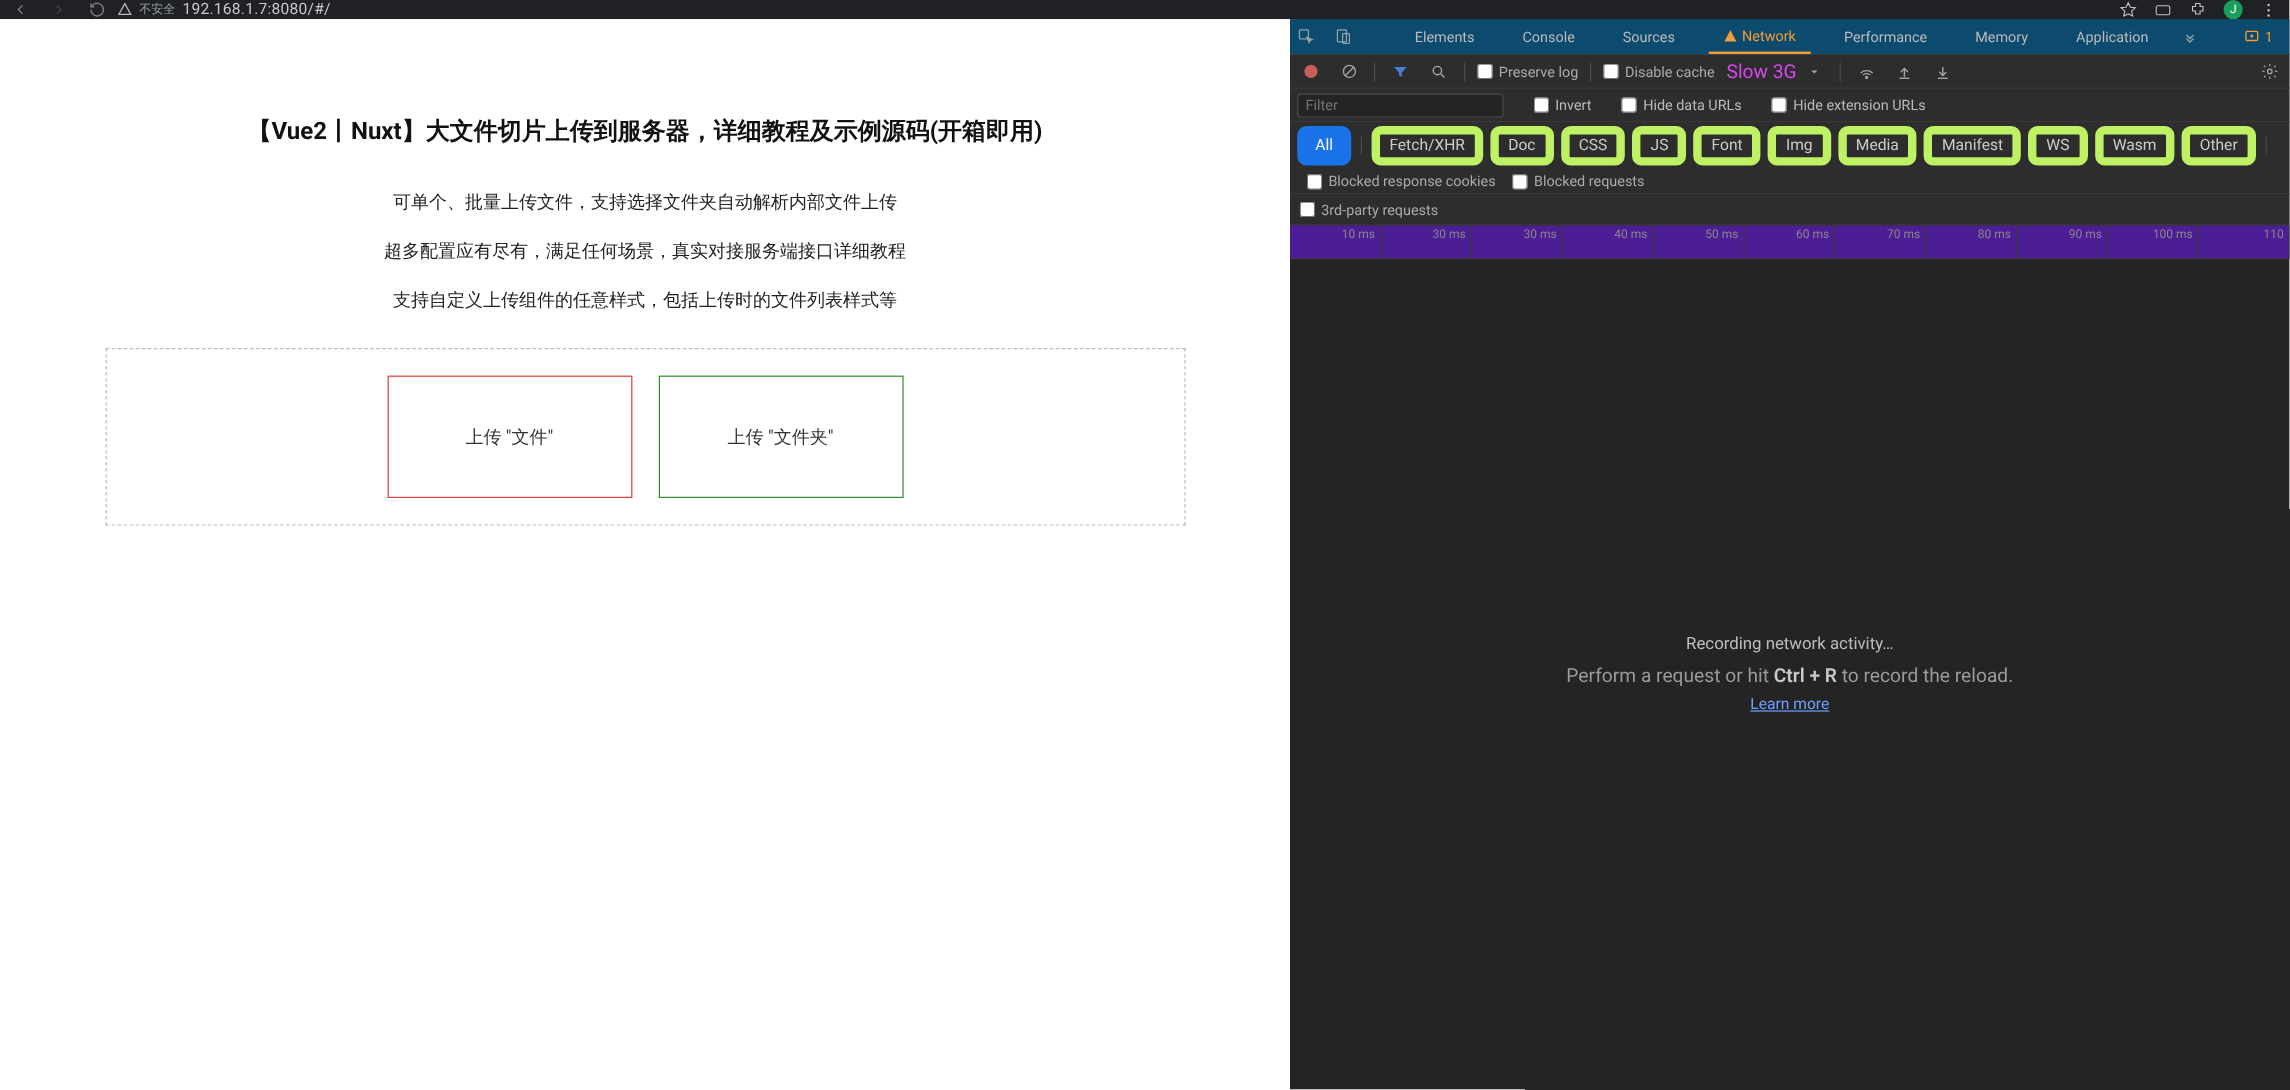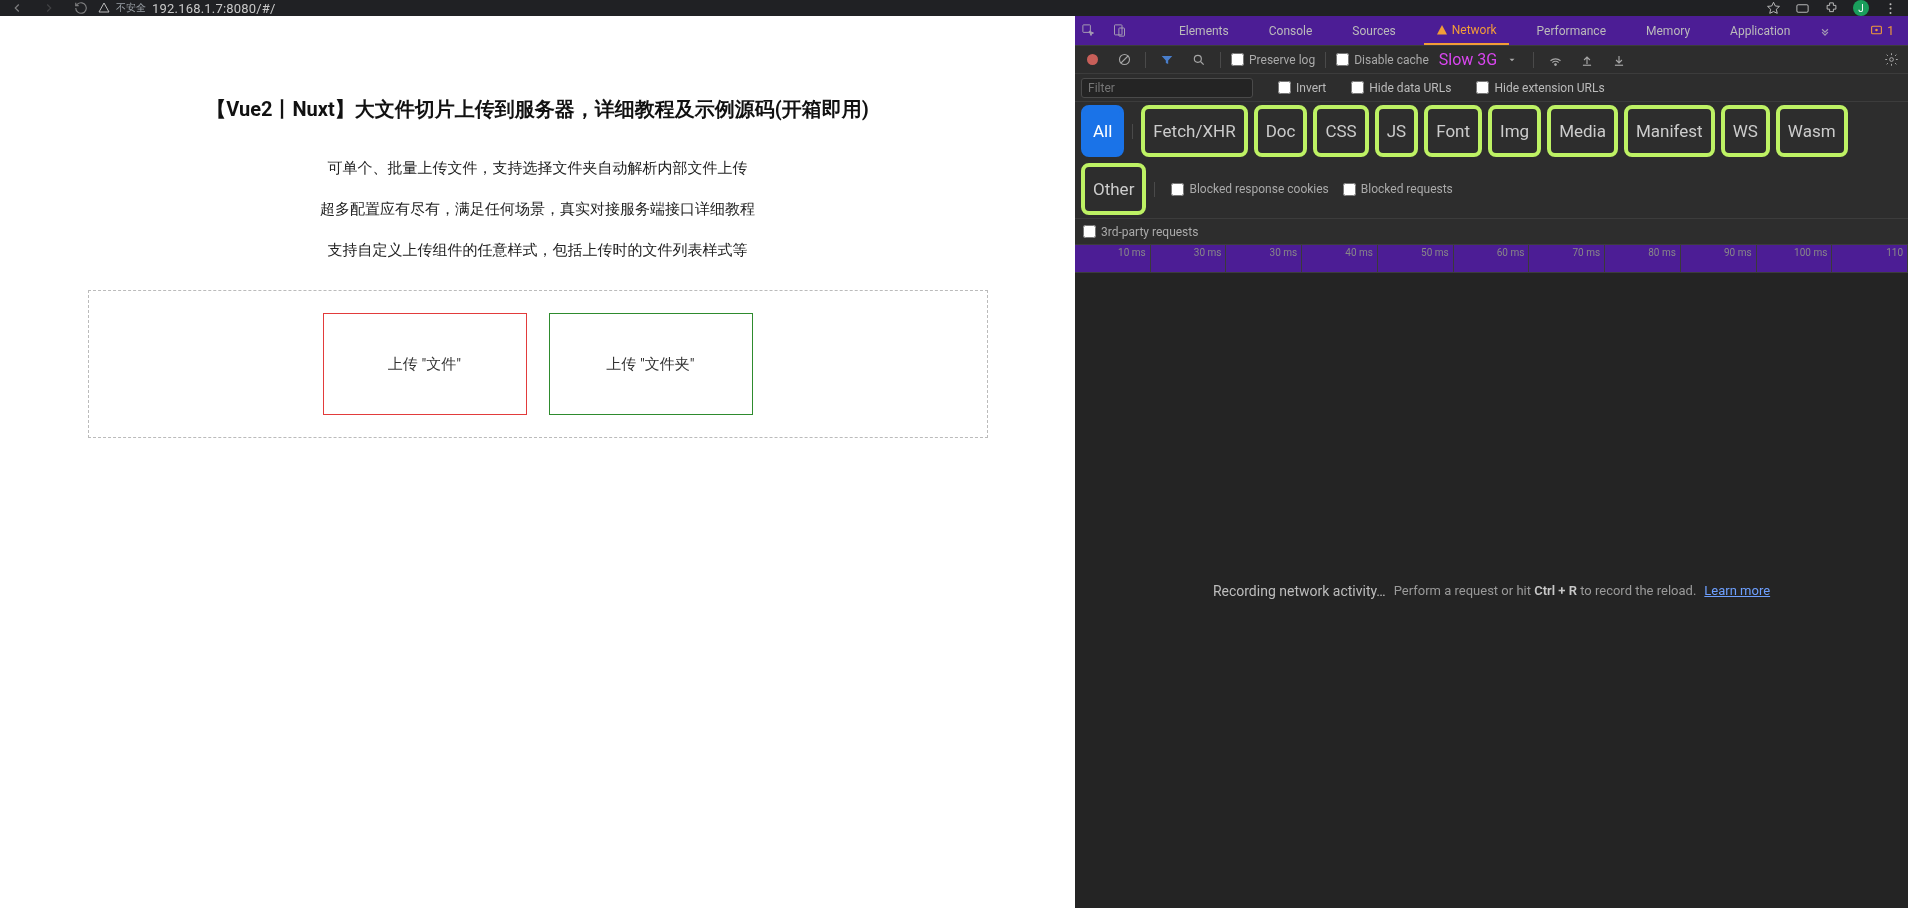--- a/index.html
+++ b/index.html
@@ -23,21 +23,21 @@
 .page-inner{width:900px;margin:0 auto;text-align:center}
 .page h1{font-size:20px;font-weight:700;color:#111;margin-bottom:36px}
 .page p{font-size:15px;color:#222;margin-bottom:22px}
 .upload-area{margin-top:30px;border:1px dashed #bbb;padding:22px 0;display:flex;justify-content:center;gap:22px}
 .upbox{width:204px;height:102px;display:flex;align-items:center;justify-content:center;font-size:15px;color:#333;cursor:pointer;background:#fff}
 .upbox.red{border:1px solid #e23b3b}
 .upbox.green{border:1px solid #2e8b2e}
 
 
 .devtools{flex:1;background:#242424;color:#ccc;font-size:12px;display:flex;flex-direction:column;min-width:0}
-.dt-tabs{height:30px;background:#4c1d95;border-bottom:1px solid #3c3c3c;display:flex;align-items:center;padding:0 6px;gap:16px}
+.dt-tabs{height:30px;background:#0c4a6e;border-bottom:1px solid #3c3c3c;display:flex;align-items:center;padding:0 6px;gap:16px}
 .dt-tabs .ticon{width:26px;display:flex;align-items:center;justify-content:center;opacity:.8;height:100%}
 .dt-tabs .tab{padding:0 12px;height:100%;display:flex;align-items:center;color:#bbb;cursor:pointer;gap:4px}
 .dt-tabs .tab.active{color:#f29d38;border-bottom:2px solid #f29d38;padding-bottom:0}
 .dt-tabs .tab.active svg{vertical-align:middle}
 .dt-tabs .spacer{flex:1}
 .dt-tabs .issue{display:flex;align-items:center;gap:4px;color:#f29d38;padding:0 6px}
 .dt-tabs .ricon{width:26px;display:flex;align-items:center;justify-content:center;opacity:.85}
 
 .dt-toolbar{height:28px;background:#2d2d2d;border-bottom:1px solid #3c3c3c;display:flex;align-items:center;padding:0 6px;gap:10px}
 .dt-toolbar .btn{width:22px;height:22px;display:flex;align-items:center;justify-content:center;opacity:.85}
@@ -45,34 +45,34 @@
 .chk{display:flex;align-items:center;gap:5px;color:#aaa;font-size:12px}
 .chk input{width:13px;height:13px;accent-color:#555}
 .throttle{color:#d946ef;font-size:16px}
 .dt-toolbar .spacer{flex:1}
 
 .dt-filterbar{height:28px;background:#2d2d2d;border-bottom:1px solid #3c3c3c;display:flex;align-items:center;padding:0 6px;gap:25px}
 .filter-input{height:20px;background:#242424;border:1px solid #4a4a4a;border-radius:3px;color:#aaa;padding:0 6px;font-size:12px;width:172px}
 .dt-filterbar .chk{color:#bbb}
 
 .dt-typebar{min-height:28px;background:#2d2d2d;border-bottom:1px solid #3c3c3c;display:flex;align-items:center;padding:3px 6px;gap:6px;flex-wrap:wrap}
-.pill{border:4px solid #bef264;border-radius:8px;padding:12px 8px;font-size:17px;color:#ccc;cursor:pointer;background:transparent}
+.pill{border:7px solid #bef264;border-radius:8px;padding:2px 8px;font-size:13px;color:#ccc;cursor:pointer;background:transparent}
 .pill.active{background:#1a73e8;border-color:#1a73e8;color:#fff}
 .dt-typebar .sep{width:1px;height:15px;background:#4a4a4a;margin:0 2px}
 .dt-typebar .chk{margin-left:8px}
 
 .dt-3rd{height:26px;background:#2d2d2d;border-bottom:1px solid #3c3c3c;display:flex;align-items:center;padding:0 8px}
 
 .timeline{height:28px;background:#4c1d95;border-bottom:1px solid #3c3c3c;position:relative}
 .timeline .ticks{position:absolute;inset:0;display:flex}
 .timeline .tick{flex:1;border-right:1px solid #3a3a3a;color:#888;font-size:10px;display:flex;align-items:flex-start;justify-content:flex-end;padding:2px 4px 0 0}
 
-.dt-empty{flex:1;display:flex;flex-direction:row;align-items:center;justify-content:center;color:#9aa0a6;gap:8px}
+.dt-empty{flex:1;display:flex;flex-direction:column;align-items:center;justify-content:center;color:#9aa0a6;gap:8px}
 .dt-empty .t1{font-size:14px;color:#bdbdbd}
-.dt-empty .t2{font-size:13px;color:#9a9a9a}
+.dt-empty .t2{font-size:16px;color:#9a9a9a}
 .dt-empty .t2 b{color:#c8c8c8;font-weight:600}
 .dt-empty a{color:#6ea0ff;text-decoration:underline;font-size:13px}
 
 svg{display:block}
 </style>
 </head>
 <body>
 
 <div class="browser-bar">
   <div class="br-nav">

